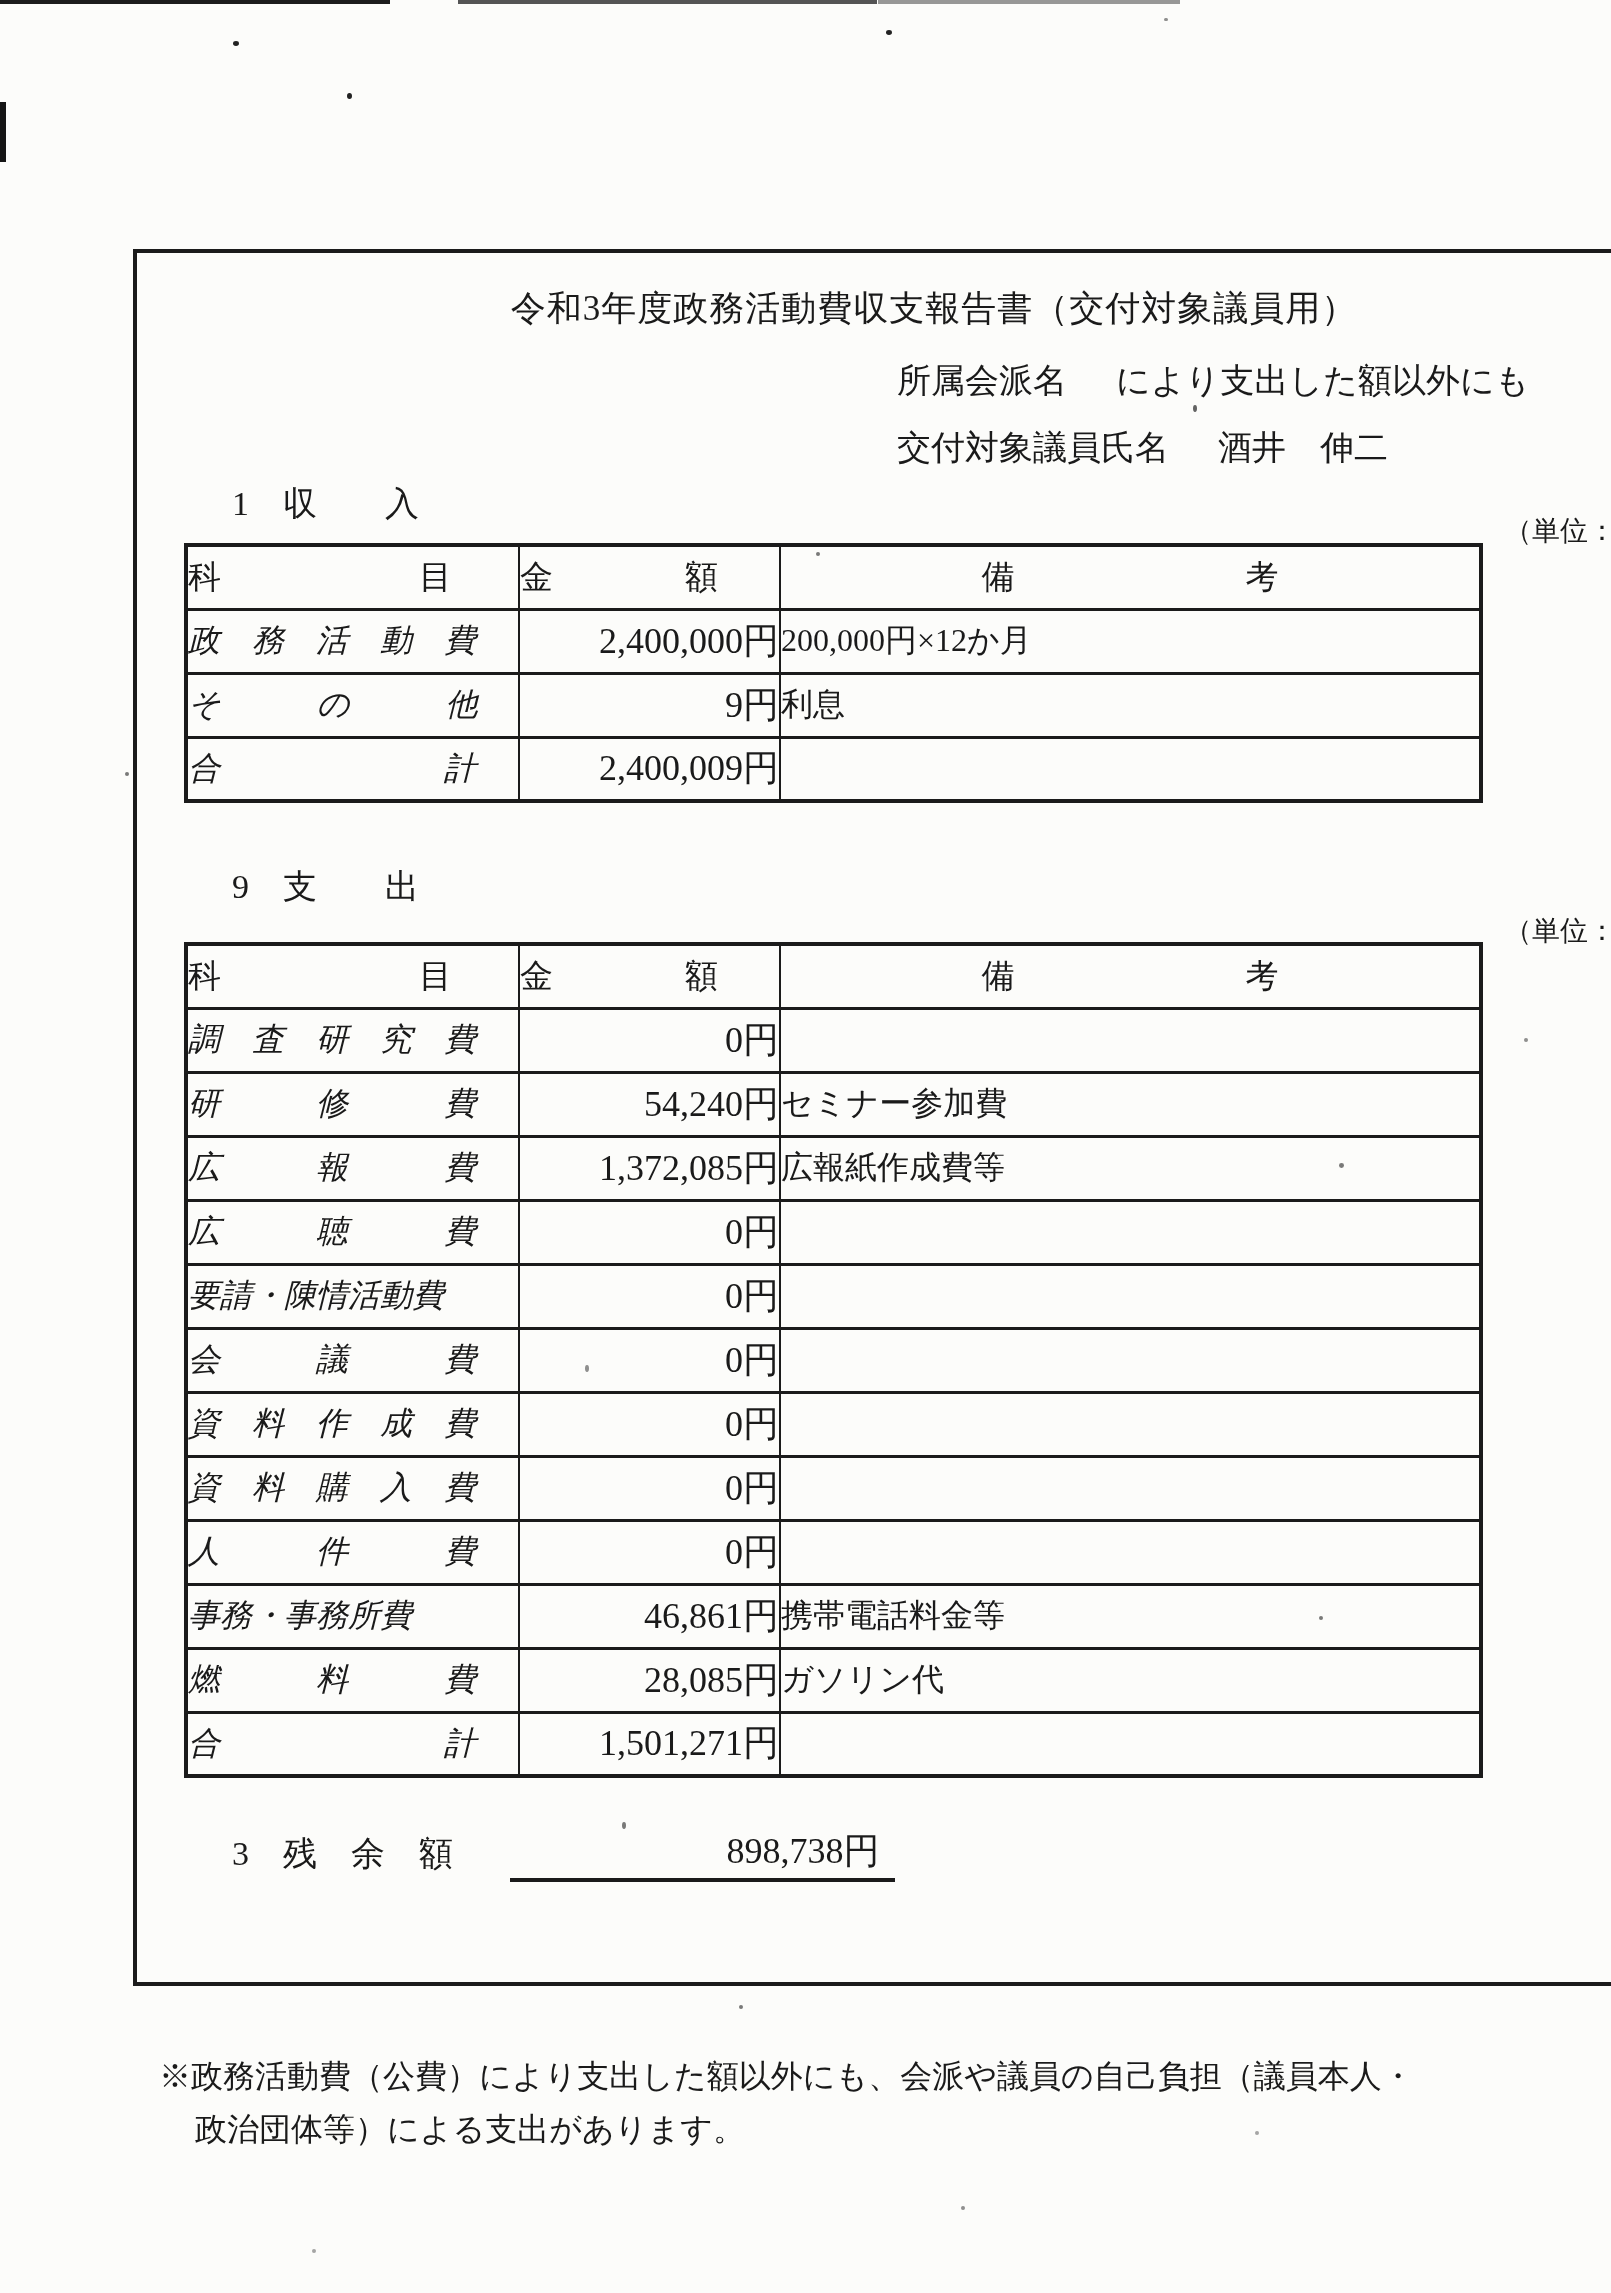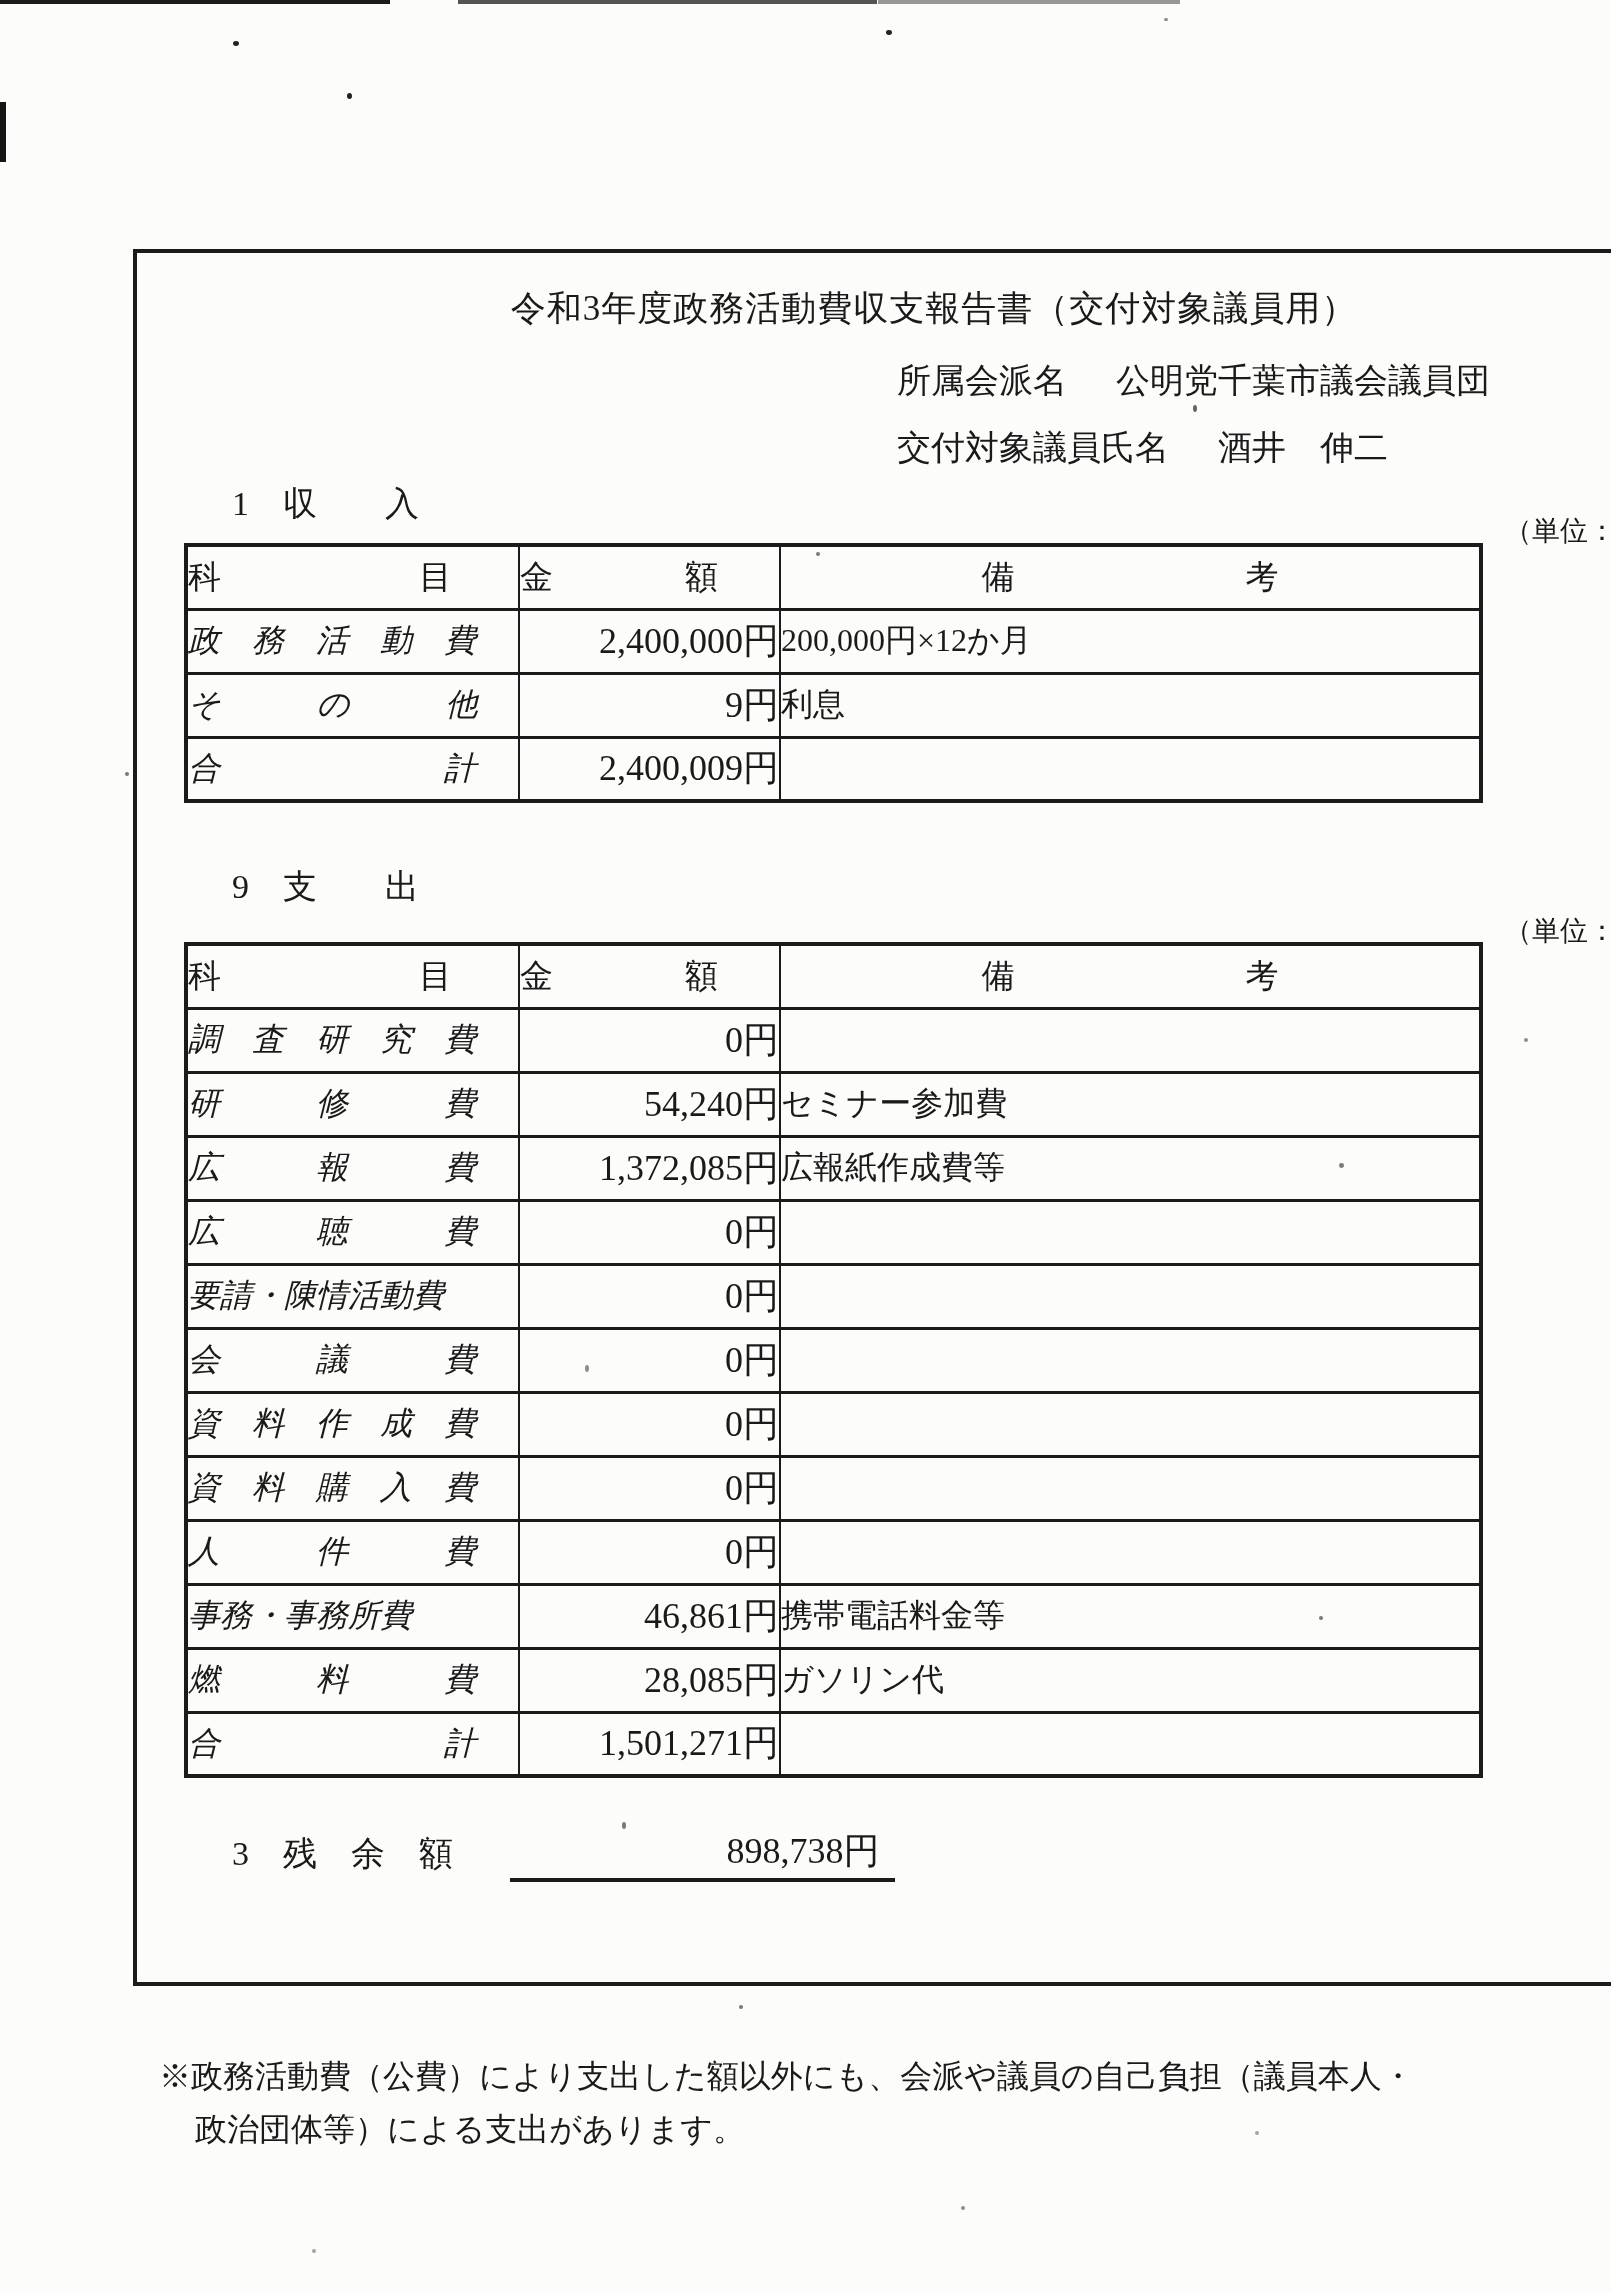--- a/index.html
+++ b/index.html
@@ -91,21 +91,21 @@
   <div class="speck" style="left:739px;top:2005px;width:3.9px;height:3.9px;opacity:.6;"></div>
   <div class="speck" style="left:1255px;top:2131px;width:3.9px;height:3.9px;opacity:.4;"></div>
   <div class="speck" style="left:961px;top:2206px;width:3.9px;height:3.9px;opacity:.5;"></div>
   <div class="speck" style="left:312px;top:2249px;width:3.9px;height:3.9px;opacity:.4;"></div>
 
   <div class="doc-box">
 
     <div class="title">令和3年度政務活動費収支報告書（交付対象議員用）</div>
 
     <div class="id-line faction-line">
-      <span class="lbl">所属会派名</span><span>公明党千葉市議会議員団</span>
+      <span class="lbl">所属会派名</span><span>により支出した額以外にも</span>
     </div>
     <div class="id-line member-line">
       <span class="lbl">交付対象議員氏名</span><span>酒井　伸二</span>
     </div>
 
     <div class="sec-heading income-heading">1　収　　入</div>
     <div class="unit-note income-unit">（単位：円）</div>
 
     <table class="report-table income-table">
       <colgroup>

